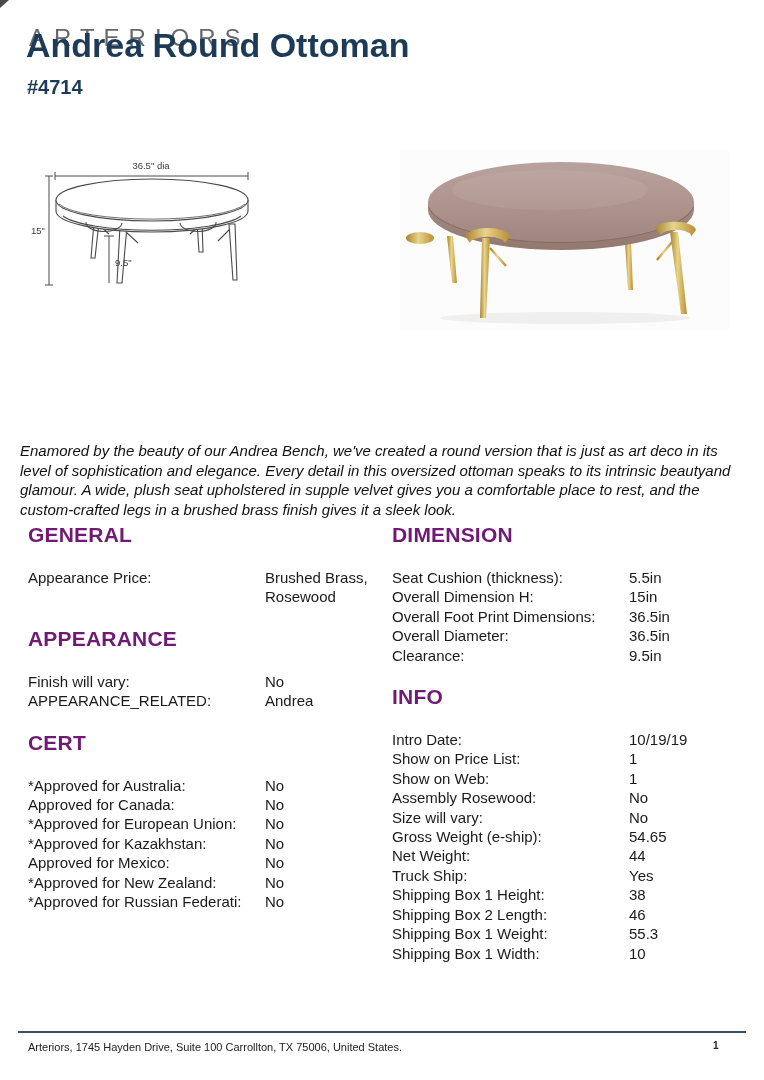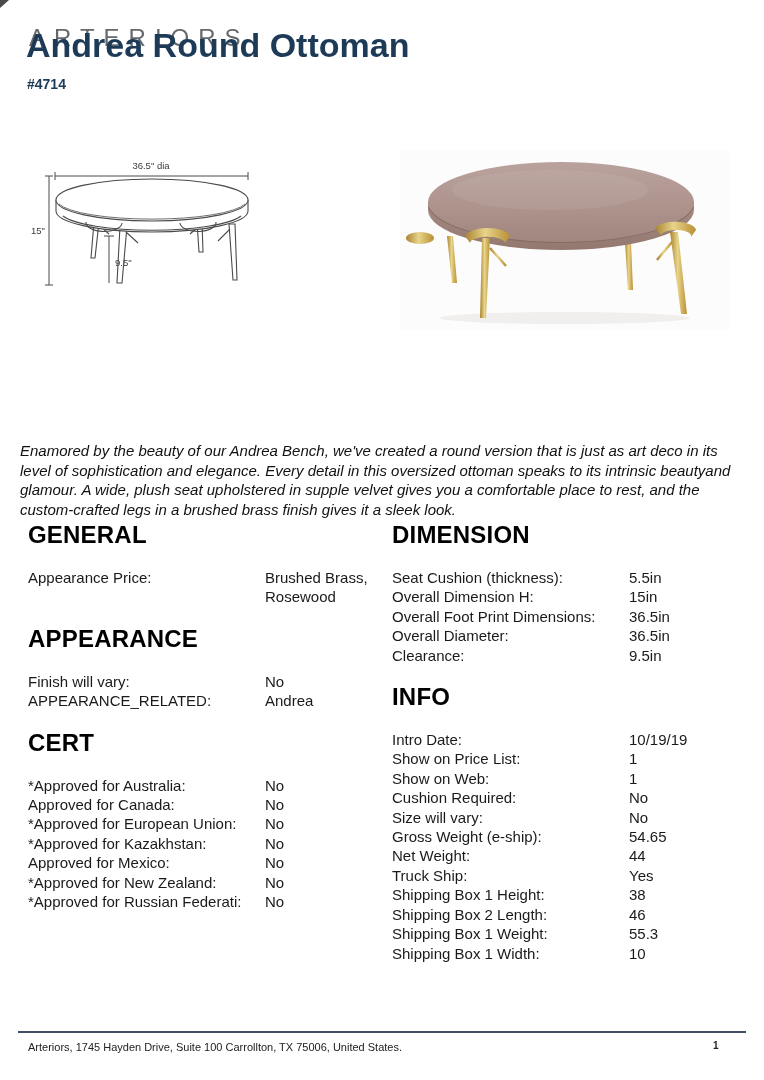--- a/index.html
+++ b/index.html
@@ -19,37 +19,37 @@
   .brand {
     position:absolute; left:29px; top:24px;
     font-size:24px; font-weight:400; letter-spacing:9px; color:#66696c;
   }
   .title {
     position:absolute; left:26px; top:30px;
     font-size:34px; font-weight:700; color:#1d3a57; line-height:30px;
   }
   .sku {
     position:absolute; left:27px; top:76px;
-    font-size:14px; font-weight:700; color:#1d3a57;
+    font-size:20px; font-weight:700; color:#1d3a57;
   }
   
   .diagram-wrap { position:absolute; left:30px; top:152px; width:250px; height:150px; }
   .photo-wrap   { position:absolute; left:400px; top:150px; width:330px; height:180px; }
   .dim-text { font-size:9.5px; fill:#3c3c3c; font-family:"Liberation Sans", sans-serif; }
   
   .description {
     position:absolute; left:20px; top:426px; width:728px;
     font-size:15px; line-height:19.6px; color:#111111;font-style:italic;
   }
   
   .col { position:absolute; top:522px; width:356px; }
   .col-left  { left:28px; }
   .col-right { left:392px; }
   .sec-title {
-    font-size:24px; font-weight:700; color:#000000;
+    font-size:21px; font-weight:700; color:#701a75;
     line-height:26px; margin:19px 0 20px 0; letter-spacing:0.2px;
   }
   .col .sec-title:first-child { margin-top:0; }
   .spec-row { display:flex; font-size:15px; line-height:19.4px; color:#1a1a1a; }
   .spec-label { flex:0 0 237px; width:237px; }
   .spec-value { white-space:pre-line; }
   
   .footer-line {
     position:absolute; left:18px; top:1031px; width:728px; height:2px;
     background:#3f4e63;
@@ -233,21 +233,21 @@
     </div>
     <div class="spec-row">
       <span class="spec-label">Show on Price List:</span>
       <span class="spec-value">1</span>
     </div>
     <div class="spec-row">
       <span class="spec-label">Show on Web:</span>
       <span class="spec-value">1</span>
     </div>
     <div class="spec-row">
-      <span class="spec-label">Cushion Required:</span>
+      <span class="spec-label">Assembly Rosewood:</span>
       <span class="spec-value">No</span>
     </div>
     <div class="spec-row">
       <span class="spec-label">Size will vary:</span>
       <span class="spec-value">No</span>
     </div>
     <div class="spec-row">
       <span class="spec-label">Gross Weight (e-ship):</span>
       <span class="spec-value">54.65</span>
     </div>

